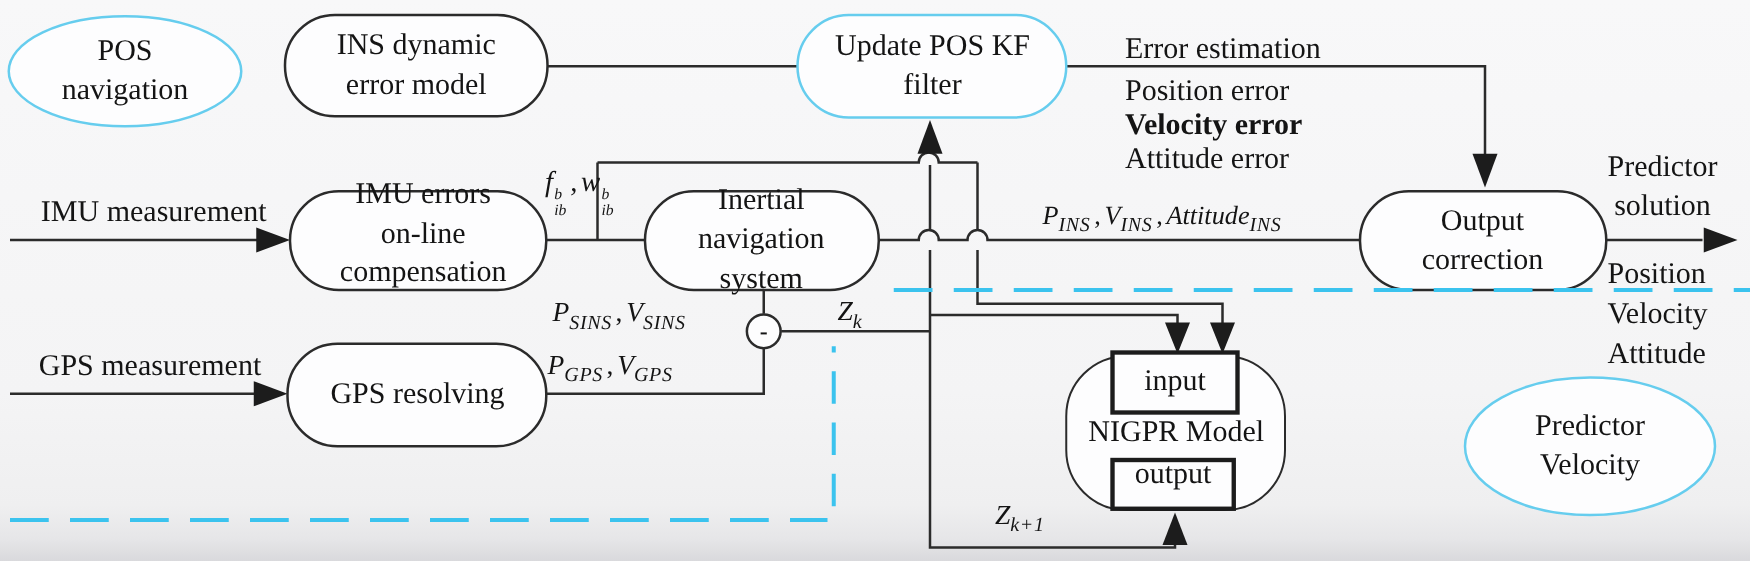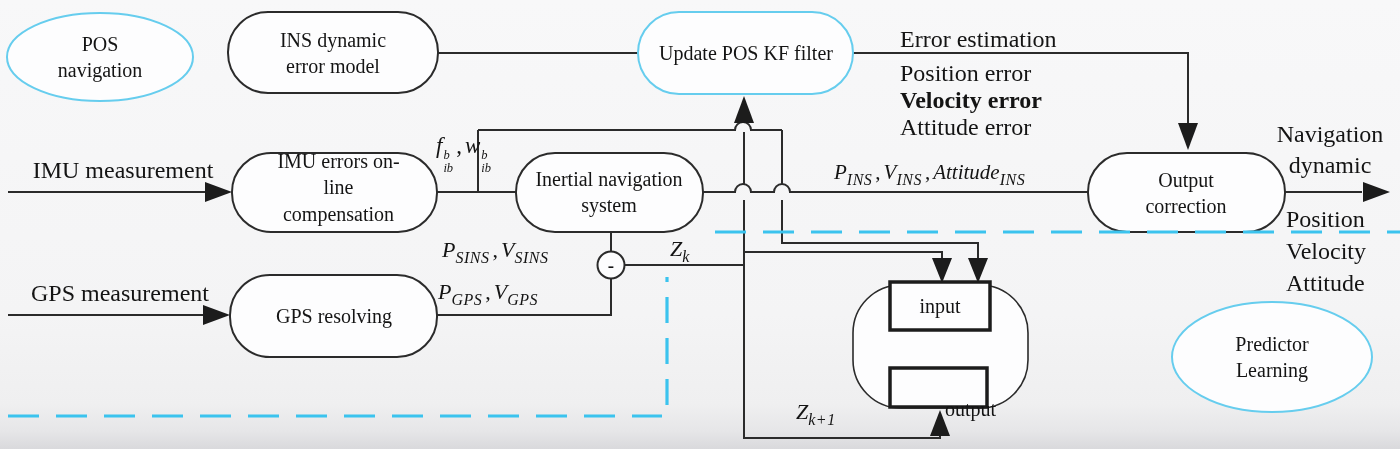--- a/index.html
+++ b/index.html
@@ -4,21 +4,21 @@
 <style>
   html,body{margin:0;padding:0;}
   .stage{
     position:relative;width:1400px;height:449px;overflow:hidden;
     background:linear-gradient(180deg,#f8f8f9 0%,#f4f4f5 70%,#efeff0 90%,#e6e6e8 96%,#d9d9dc 100%);
     font-family:"Liberation Serif","DejaVu Serif",serif;color:#141414;
   }
   svg.layer{position:absolute;left:0;top:0;}
   .txt{position:absolute;line-height:1.3;}
   .ctr{display:flex;align-items:center;justify-content:center;text-align:center;}
-  .node-label{font-size:20px;}
+  .node-label{font-size:24px;}
   .flabel{font-size:24px;white-space:nowrap;}
   .math{position:absolute;font-style:italic;white-space:nowrap;font-size:22px;}
   .math i{font-style:italic;}
   .math sub{font-size:16px;font-style:italic;vertical-align:-6px;letter-spacing:0.5px;}
   .ss{display:inline-flex;flex-direction:column;align-items:flex-start;font-size:12.5px;line-height:1.05;margin-left:1px;vertical-align:-6px;font-style:italic;}
   .sep{font-style:normal;padding:0 3px;}
   .minus{font-size:19px;font-weight:bold;line-height:1;}
 </style>
 </head>
 <body>
@@ -78,32 +78,33 @@
     </g>
   </svg>
 
   <div class="txt ctr node-label" style="left:40px;top:28px;width:120px;height:58px;">POS navigation</div>
   <div class="txt ctr node-label" style="left:268px;top:23px;width:130px;height:59px;">INS dynamic error model</div>
   <div class="txt ctr node-label" style="left:646px;top:33px;width:200px;height:40px;">Update POS KF filter</div>
   <div class="txt ctr node-label" style="left:276px;top:154px;width:125px;height:67px;line-height:1.32;">IMU errors on-line compensation</div>
   <div class="txt ctr node-label" style="left:529px;top:162px;width:160px;height:60px;">Inertial navigation system</div>
   <div class="txt ctr node-label" style="left:260px;top:296px;width:148px;height:40px;">GPS resolving</div>
   <div class="txt ctr node-label" style="left:1126px;top:163px;width:120px;height:60px;">Output correction</div>
+  <div class="txt ctr node-label" style="left:862px;top:334px;width:158px;height:26px;">NIGPR Model</div>
   <div class="txt ctr node-label" style="left:890px;top:286px;width:100px;height:40px;">input</div>
-  <div class="txt ctr node-label" style="left:890px;top:388px;width:97px;height:41px;padding-left:32px;">output</div>
-  <div class="txt ctr node-label" style="left:1212px;top:327px;width:120px;height:60px;">Predictor Learning</div>
+  <div class="txt ctr node-label" style="left:890px;top:359px;width:97px;height:41px;">output</div>
+  <div class="txt ctr node-label" style="left:1212px;top:327px;width:120px;height:60px;">Predictor Velocity</div>
   <div class="txt ctr minus" style="left:600px;top:255px;width:22px;height:20px;">-</div>
 
   <div class="txt flabel" style="left:28px;top:155px;width:190px;text-align:center;">IMU measurement</div>
   <div class="txt flabel" style="left:30px;top:278px;width:180px;text-align:center;">GPS measurement</div>
   <div class="txt flabel" style="left:900px;top:24px;">Error estimation</div>
   <div class="txt flabel" style="left:900px;top:58px;">Position error</div>
   <div class="txt flabel" style="left:900px;top:85px;font-weight:bold;">Velocity error</div>
   <div class="txt flabel" style="left:900px;top:112px;">Attitude error</div>
-  <div class="txt ctr flabel" style="left:1270px;top:120px;width:120px;height:60px;white-space:normal;">Navigation dynamic</div>
+  <div class="txt ctr flabel" style="left:1270px;top:120px;width:120px;height:60px;white-space:normal;">Predictor solution</div>
   <div class="txt flabel" style="left:1286px;top:204px;">Position</div>
   <div class="txt flabel" style="left:1286px;top:236px;">Velocity</div>
   <div class="txt flabel" style="left:1286px;top:268px;">Attitude</div>
 
   <div class="math" style="left:436px;top:133px;font-size:23px;">
     <span><i>f</i><span class="ss">
           <span>b</span>
           <span>ib</span>
         </span></span><span class="sep">,</span><span><i>w</i><span class="ss">
           <span>b</span>

